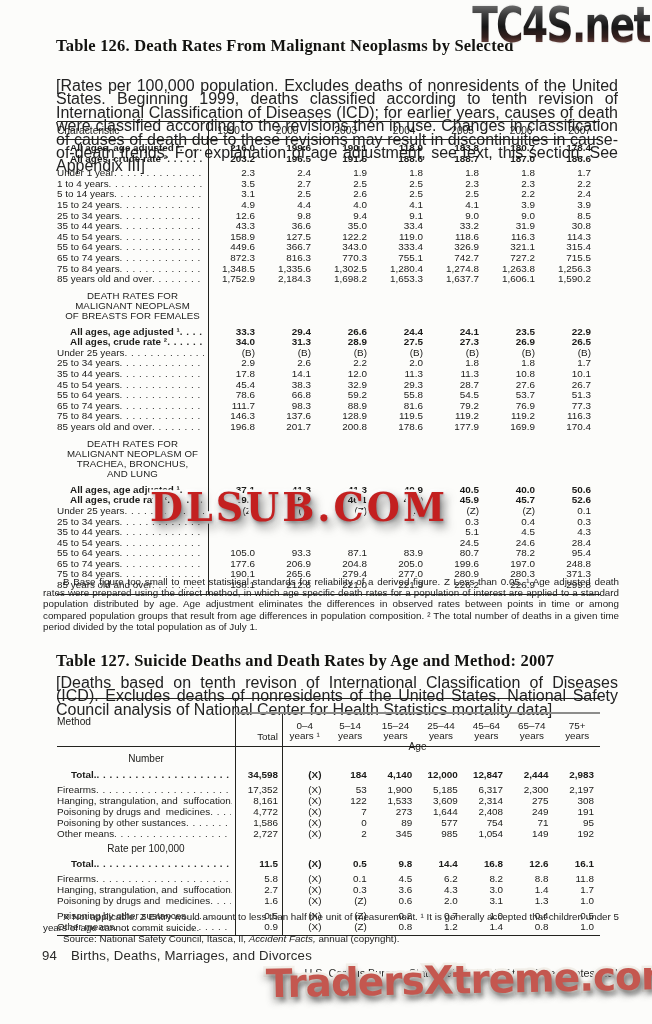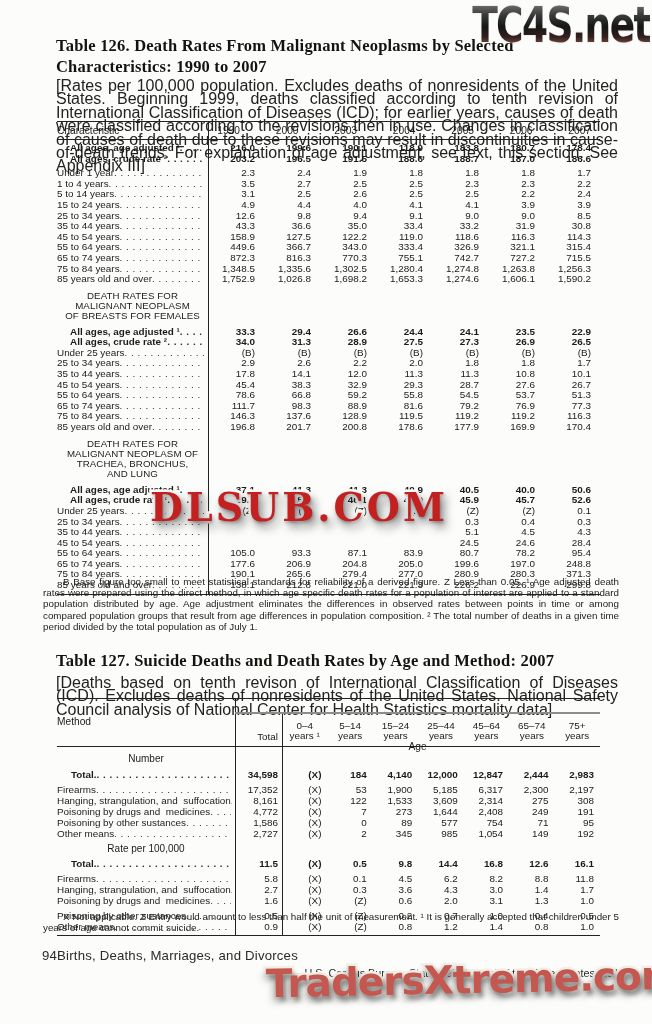--- a/index.html
+++ b/index.html
@@ -61,21 +61,21 @@
   .t127 .acol{width:45.43px;text-align:center;line-height:10.6px;}
   .t127 .t-label{width:178px;padding-right:4px;box-sizing:border-box;}
   .t127 .t-row.bold .t-label{padding-left:14px;}
   .t127 .t-cell{width:45.43px;padding-right:6px;box-sizing:border-box;}
   .t127 .t-cell.c0{width:47px;padding-right:4px;}
   .t127 .group-head{width:178px;text-align:center;margin:5px 0 4px;font-size:10px;line-height:10.5px;}
   .t127 .body{padding:2px 0 3px;}
   .t127 .t-row{height:11px;line-height:11px;}
   
   .page-footer{position:absolute;left:42px;top:948px;font-size:13.2px;color:#2a2a28;letter-spacing:.2px;}
-  .page-footer .pgnum{}
+  .page-footer .pgnum{margin-right:14px;}
   .credit{position:absolute;right:27px;top:967px;font-size:10.8px;color:#2a2a28;}
   
   .wm-top{
     position:absolute;top:2px;right:2px;z-index:30;
     font-family:"DejaVu Sans", sans-serif;font-weight:900;font-size:48px;line-height:44px;
     letter-spacing:-2px;transform:scaleX(.78) scaleY(1.02);transform-origin:top right;
     background:linear-gradient(180deg,#7a7a7a 0%,#3c3c3c 28%,#161616 55%,#33201e 78%,#8a5a52 100%);
     -webkit-background-clip:text;background-clip:text;color:transparent;
     filter:drop-shadow(0 0 1px rgba(215,215,215,.95));
   }
@@ -96,21 +96,20 @@
     transform:rotate(-1.2deg);
   }
 </style>
 </head>
 <body>
 
 <div class="wm-top">TC4S.net</div>
 
 <div class="tbl-title" style="top:36px;">
   <div>Table 126. Death Rates From Malignant Neoplasms by Selected</div>
-  <div>Characteristics: 1990 to 2007</div>
 </div>
 <div class="bracket" style="top:79px;">[Rates per 100,000 population. Excludes deaths of nonresidents of the United States.  Beginning 1999, deaths classified according to tenth revision of International Classification of Diseases (ICD); for earlier years, causes of death were classified according to the revisions then in use. Changes in classification of causes of death due to these revisions may result in discontinuities in cause-of-death trends. For explanation of age adjustment, see text, this section. See Appendix III]</div>
 
 <div class="dtable t126">
   <div class="vline" style="left:151px;"></div>
   <div class="hdr">
     <div class="hlab">Characteristic</div>
     <div class="hyr">1990</div>
     <div class="hyr">2000</div>
     <div class="hyr">2003</div>
@@ -275,24 +274,24 @@
         <div class="t-cell c4">1,274.8</div>
         <div class="t-cell c5">1,263.8</div>
         <div class="t-cell c6">1,256.3</div>
       </div>
       <div class="t-row">
         <div class="t-label">
           <span class="lt">85 years old and over</span>
           <span class="dots"></span>
         </div>
         <div class="t-cell c0">1,752.9</div>
-        <div class="t-cell c1">1,026.8</div>
+        <div class="t-cell c1">2,184.3</div>
         <div class="t-cell c2">1,698.2</div>
         <div class="t-cell c3">1,653.3</div>
-        <div class="t-cell c4">1,274.6</div>
+        <div class="t-cell c4">1,637.7</div>
         <div class="t-cell c5">1,606.1</div>
         <div class="t-cell c6">1,590.2</div>
       </div>
       <div class="sec-head">
         <div class="sec-line">DEATH RATES FOR</div>
         <div class="sec-line">MALIGNANT NEOPLASM</div>
         <div class="sec-line">OF BREASTS FOR FEMALES</div>
       </div>
       <div class="t-row bold">
         <div class="t-label">
@@ -780,20 +779,21 @@
         <div class="t-cell c4">1.2</div>
         <div class="t-cell c5">1.4</div>
         <div class="t-cell c6">0.8</div>
         <div class="t-cell c7">1.0</div>
       </div>
     </div>
 </div>
 
 <div class="notes" style="top:911px;">
   <p>X Not applicable. Z Entry would amount to less than half the unit of measurement. ¹ It is generally accepted that children under 5 years of age cannot commit suicide.</p>
+  <p class="src" style="text-indent:20px;"><span>Source: National Safety Council, Itasca, Il, </span><span class="it">Accident Facts,</span><span> annual (copyright).</span></p>
 </div>
 
 <div class="page-footer">
   <span class="pgnum">94</span><span>Births, Deaths, Marriages, and Divorces</span>
 </div>
 <div class="credit">U.S. Census Bureau, Statistical Abstract of the United States: 2012</div>
 
 <div class="wm-bottom">TradersXtreme.com</div>
 
 </body></html>

